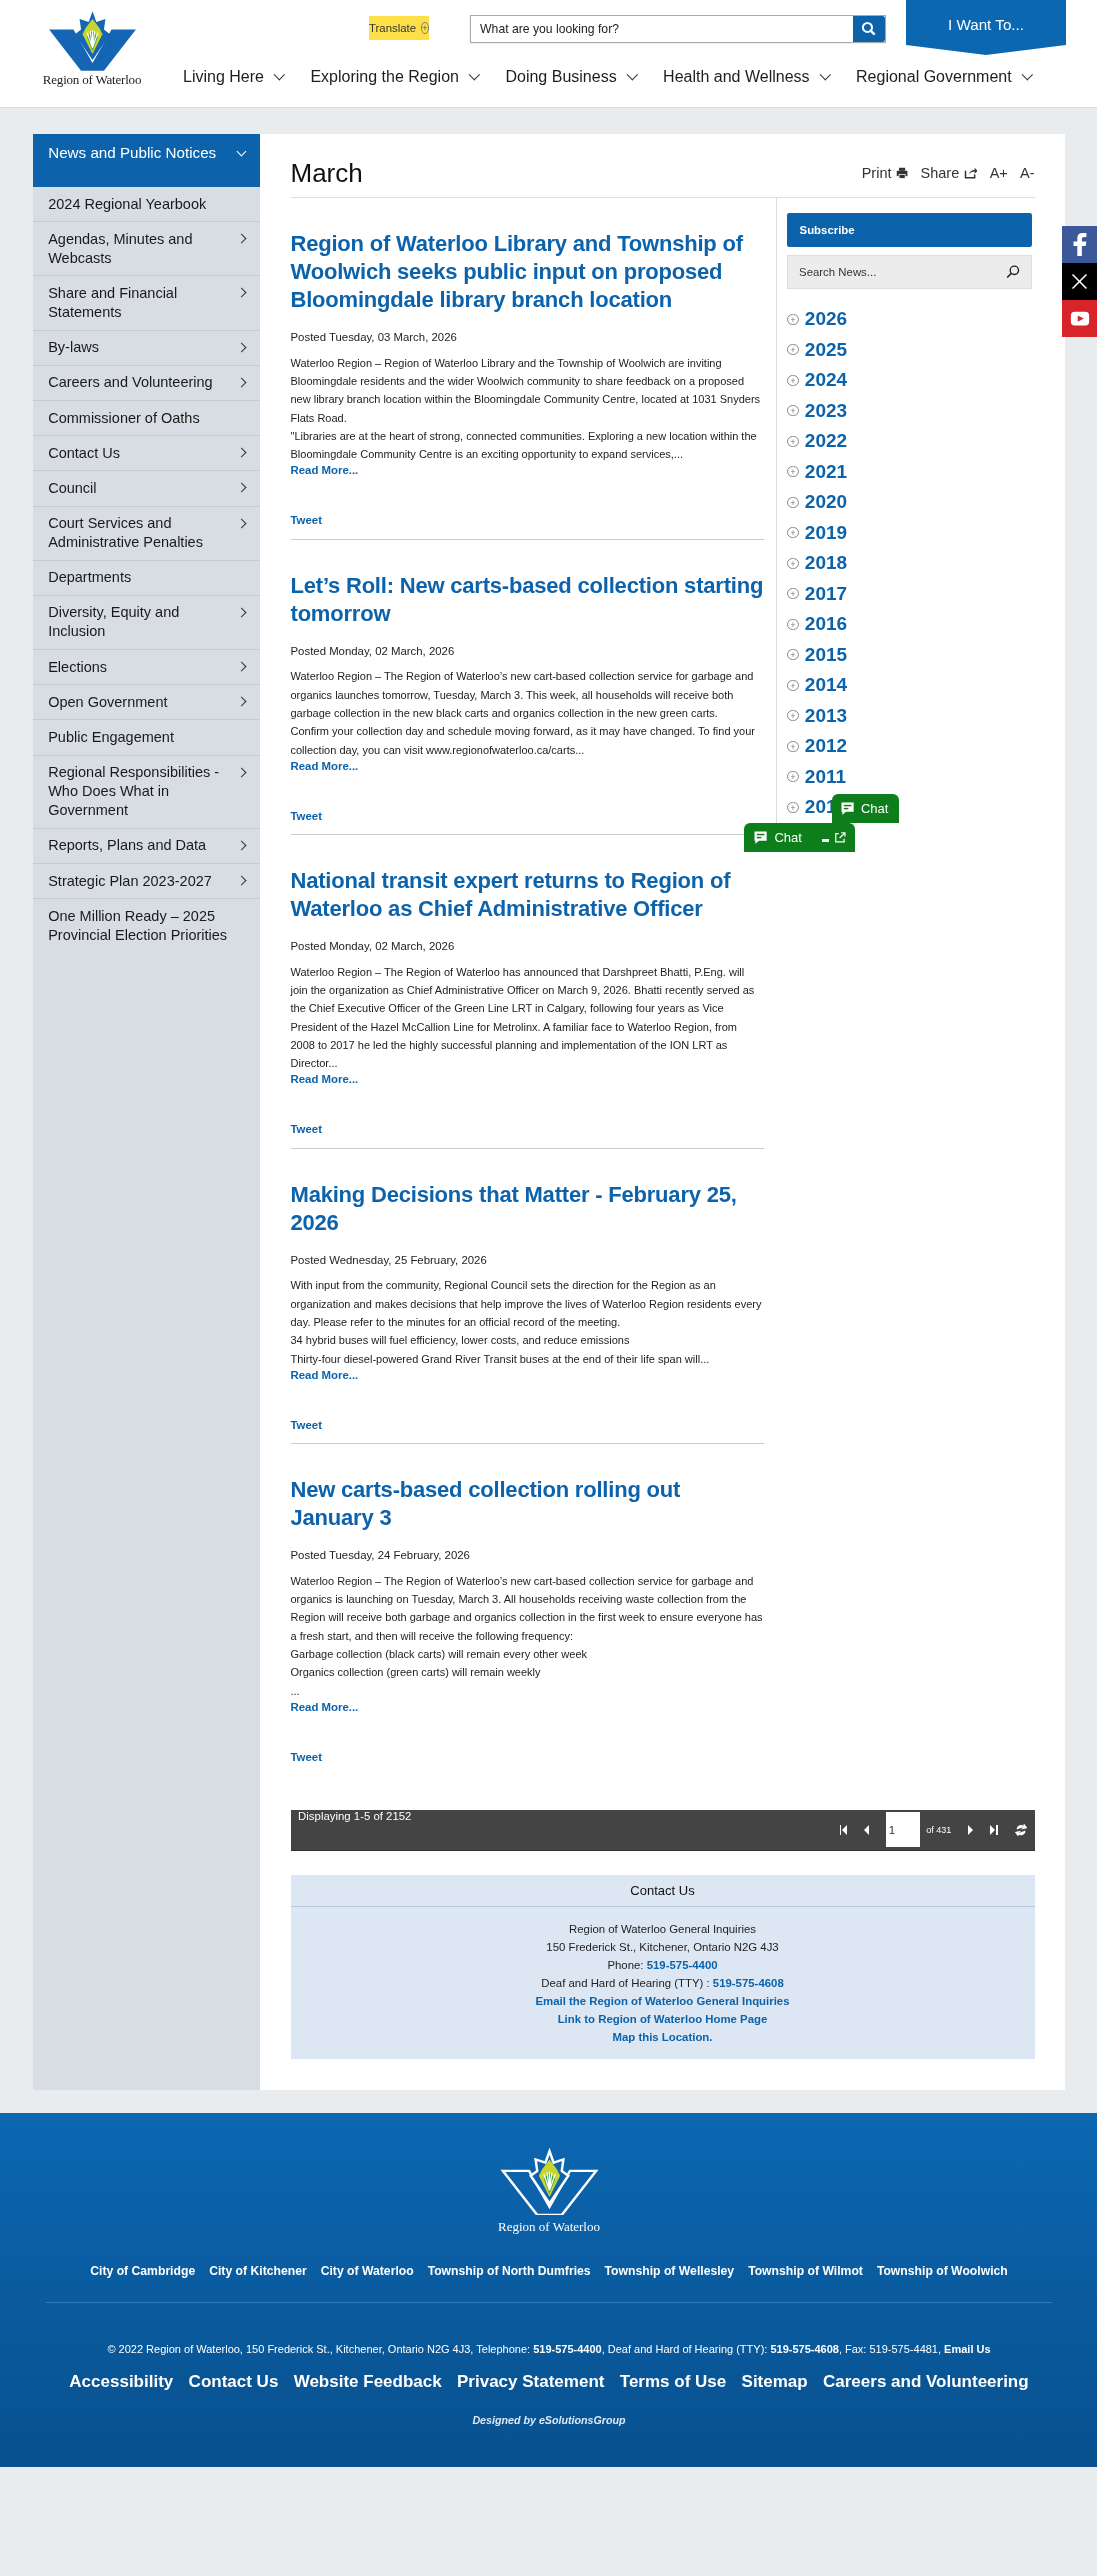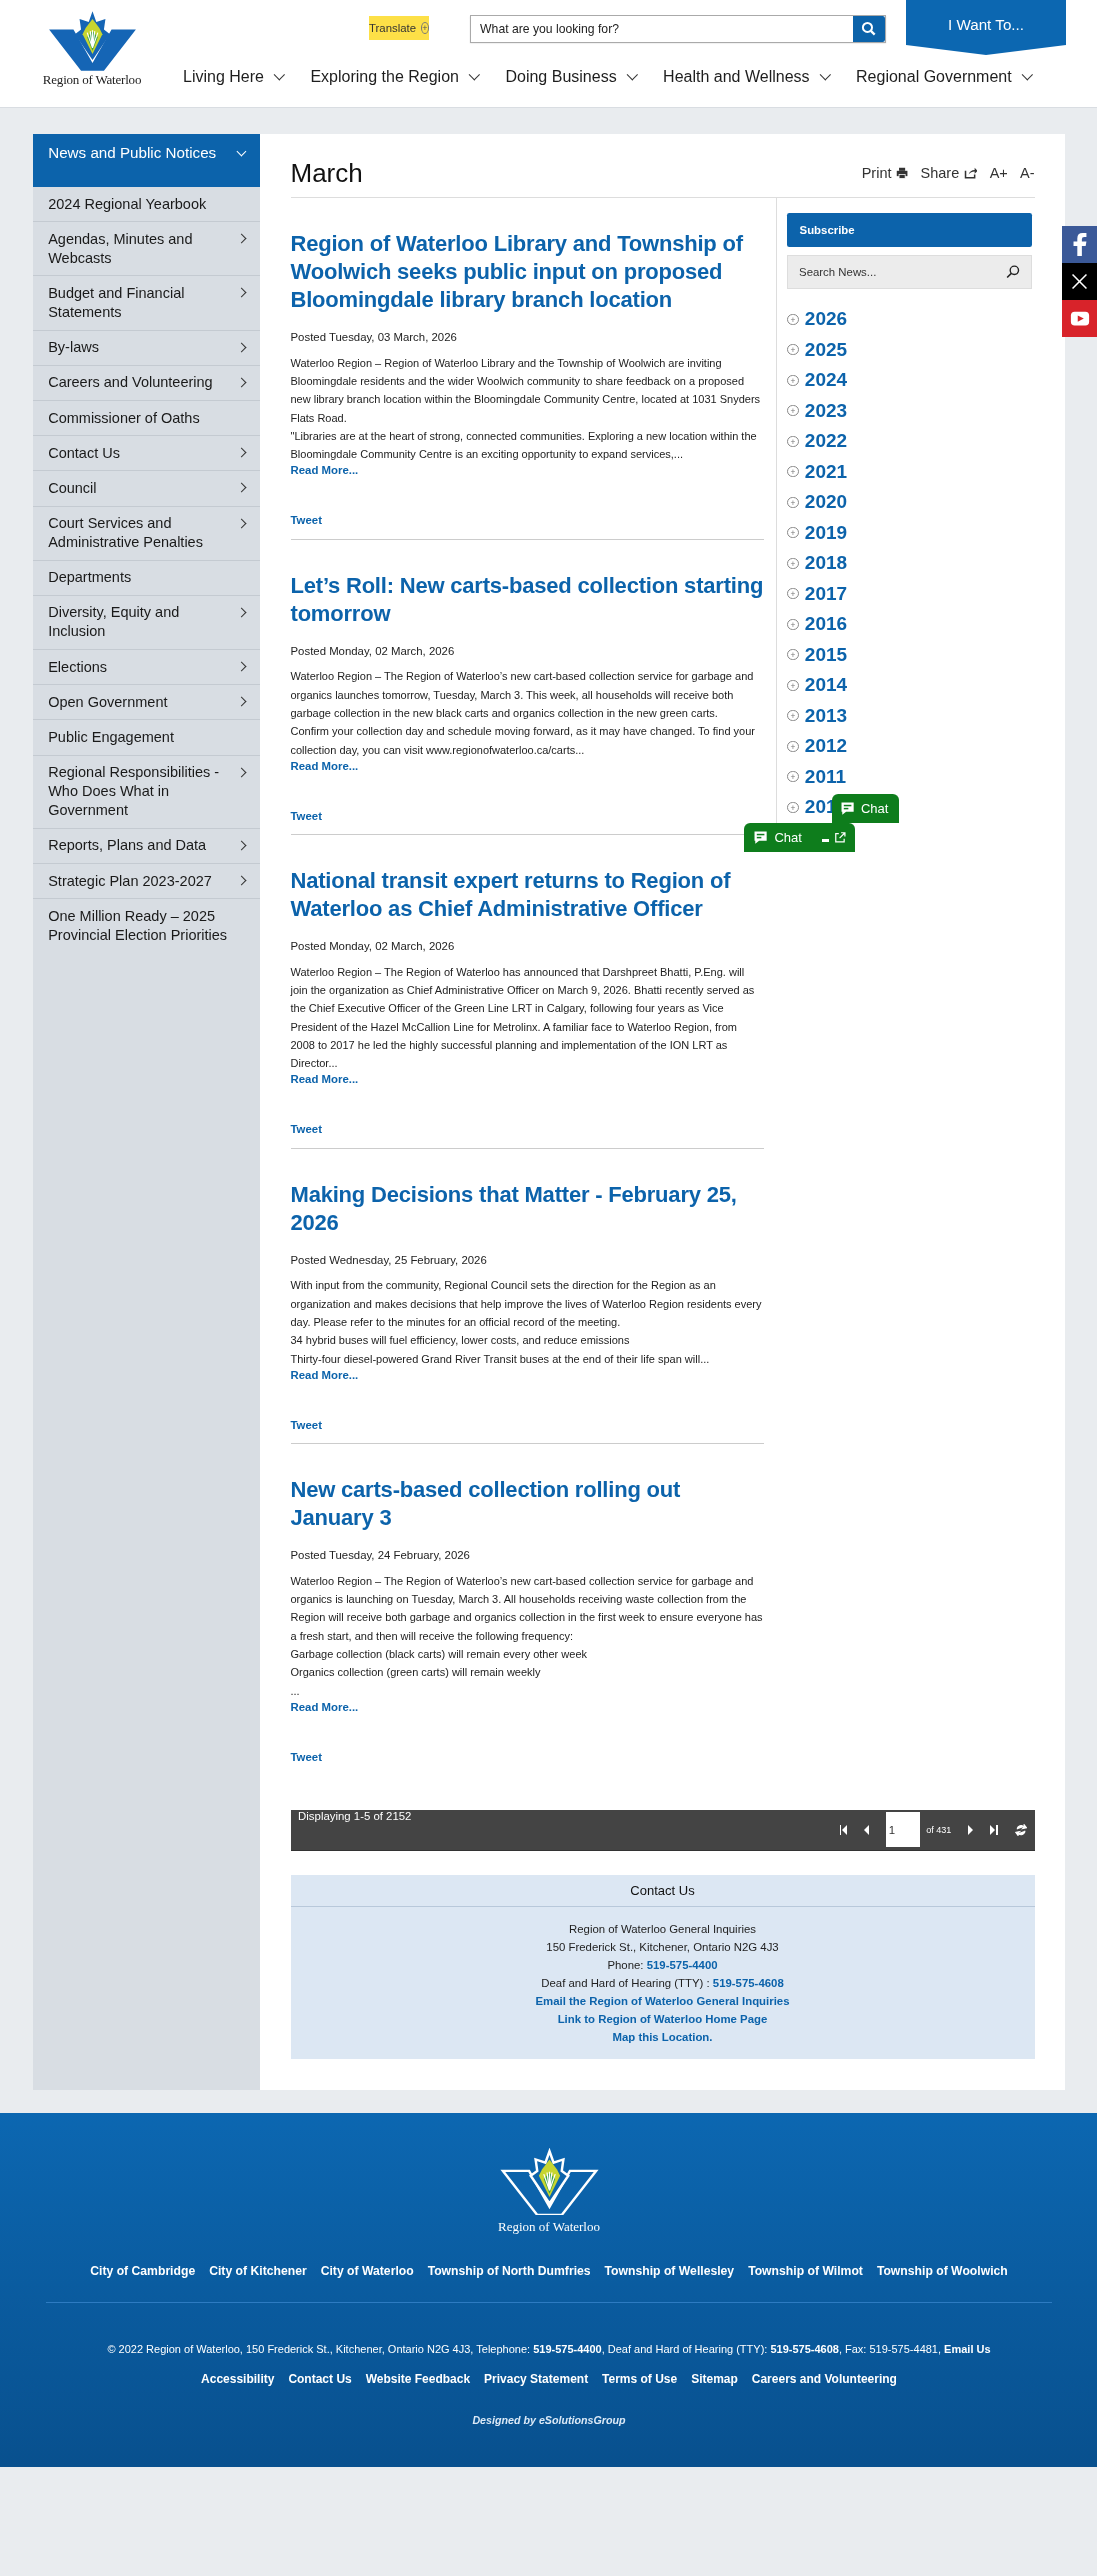--- a/index.html
+++ b/index.html
@@ -86,21 +86,21 @@
   .chat2 { position: absolute; left: 744px; top: 823px; background: #0e7d1c; color: #fff; font-size: 13px; height: 29px; padding: 0 9.1px 0 9.1px; display: flex; align-items: center; gap: 6.1px; border-radius: 6.1px 6.1px 0 0; }
 
   
   .footer { margin-top: 23px; background: linear-gradient(#0c67b1, #08508e); height: 354px; color: #fff; position: relative; }
   .footer .flogo { position: absolute; left: 0; right: 0; top: 35px; text-align: center; }
   .flogo-text { font-family: "Liberation Serif", serif; font-size: 13px; margin-top: 1.5px; }
   .munis { position: absolute; top: 151px; left: 46px; right: 46px; text-align: center; font-weight: bold; font-size: 12.2px; border-bottom: 1.5px solid #2d7bc2; padding-bottom: 24.4px; }
   .munis a { color: #fff; margin: 0 5.3px; }
   .copy { position: absolute; top: 230px; left: 0; right: 0; text-align: center; font-size: 11px; }
   .copy b { font-weight: bold; }
-  .flinks { position: absolute; top: 259px; left: 0; right: 0; text-align: center; font-weight: bold; font-size: 12px; }
+  .flinks { position: absolute; top: 259px; left: 0; right: 0; text-align: center; font-weight: bold; font-size: 17px; }
   .flinks a { color: #fff; margin: 0 5.3px; }
   .designed { position: absolute; top: 301px; left: 0; right: 0; text-align: center; font-style: italic; font-weight: bold; font-size: 10.7px; color: #dbe9f7; }
 </style>
 </head>
 <body>
 
 <header class="header">
   <a class="logo">
     <svg width="99" height="63" viewBox="0 0 130 82">
       <polygon points="8,28 40,28 65,72 90,28 122,28 80,82 50,82" fill="#1565b5"></polygon>
@@ -155,21 +155,21 @@
 
 <div class="page">
 
   <aside class="leftnav">
     <div class="lnav-head">
       <span>News and Public Notices</span>
       <span class="chev"></span>
     </div>
     <div class="lnav-item"><span>2024 Regional Yearbook</span></div>
     <div class="lnav-item"><span>Agendas, Minutes and Webcasts</span><span class="arrow"></span></div>
-    <div class="lnav-item"><span>Budget and Financial Statements</span><span class="arrow"></span></div>
+    <div class="lnav-item"><span>Share and Financial Statements</span><span class="arrow"></span></div>
     <div class="lnav-item"><span>By-laws</span><span class="arrow"></span></div>
     <div class="lnav-item"><span>Careers and Volunteering</span><span class="arrow"></span></div>
     <div class="lnav-item"><span>Commissioner of Oaths</span></div>
     <div class="lnav-item"><span>Contact Us</span><span class="arrow"></span></div>
     <div class="lnav-item"><span>Council</span><span class="arrow"></span></div>
     <div class="lnav-item"><span>Court Services and Administrative Penalties</span><span class="arrow"></span></div>
     <div class="lnav-item"><span>Departments</span></div>
     <div class="lnav-item"><span>Diversity, Equity and Inclusion</span><span class="arrow"></span></div>
     <div class="lnav-item"><span>Elections</span><span class="arrow"></span></div>
     <div class="lnav-item"><span>Open Government</span><span class="arrow"></span></div>

